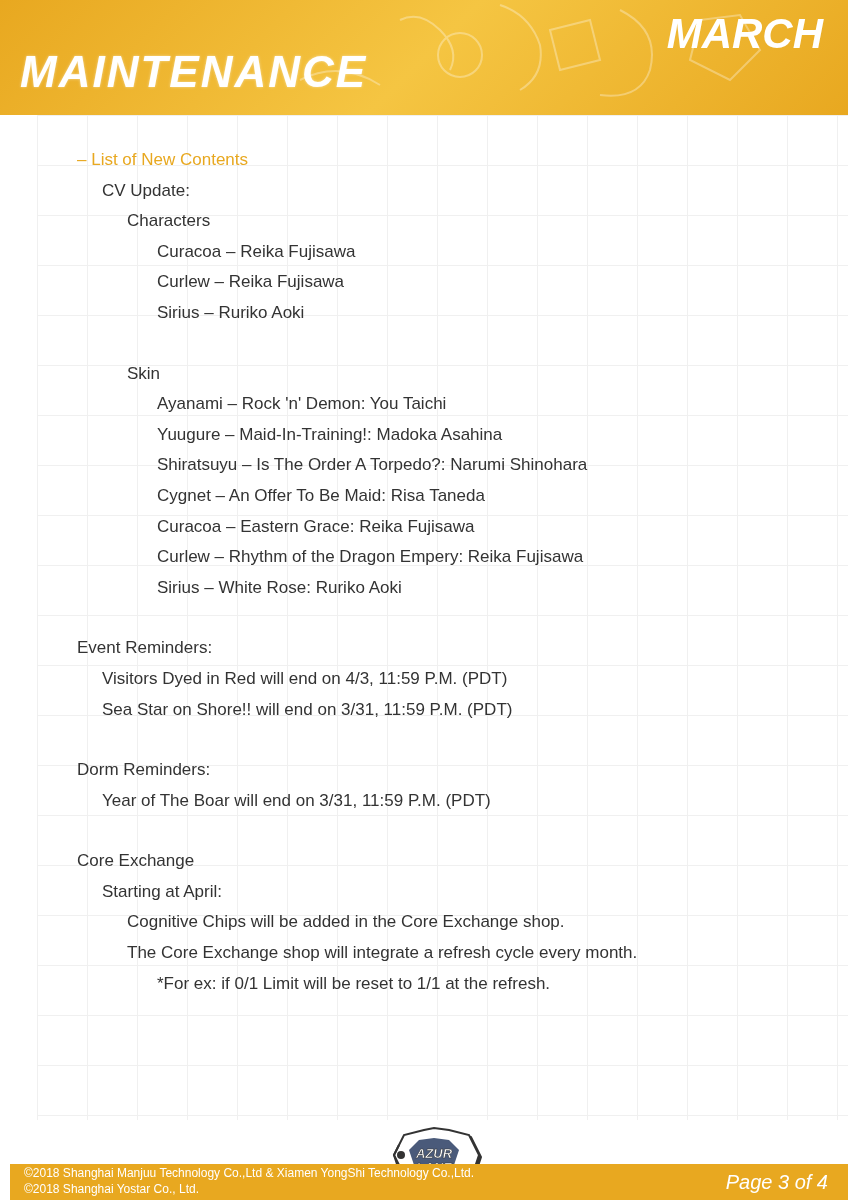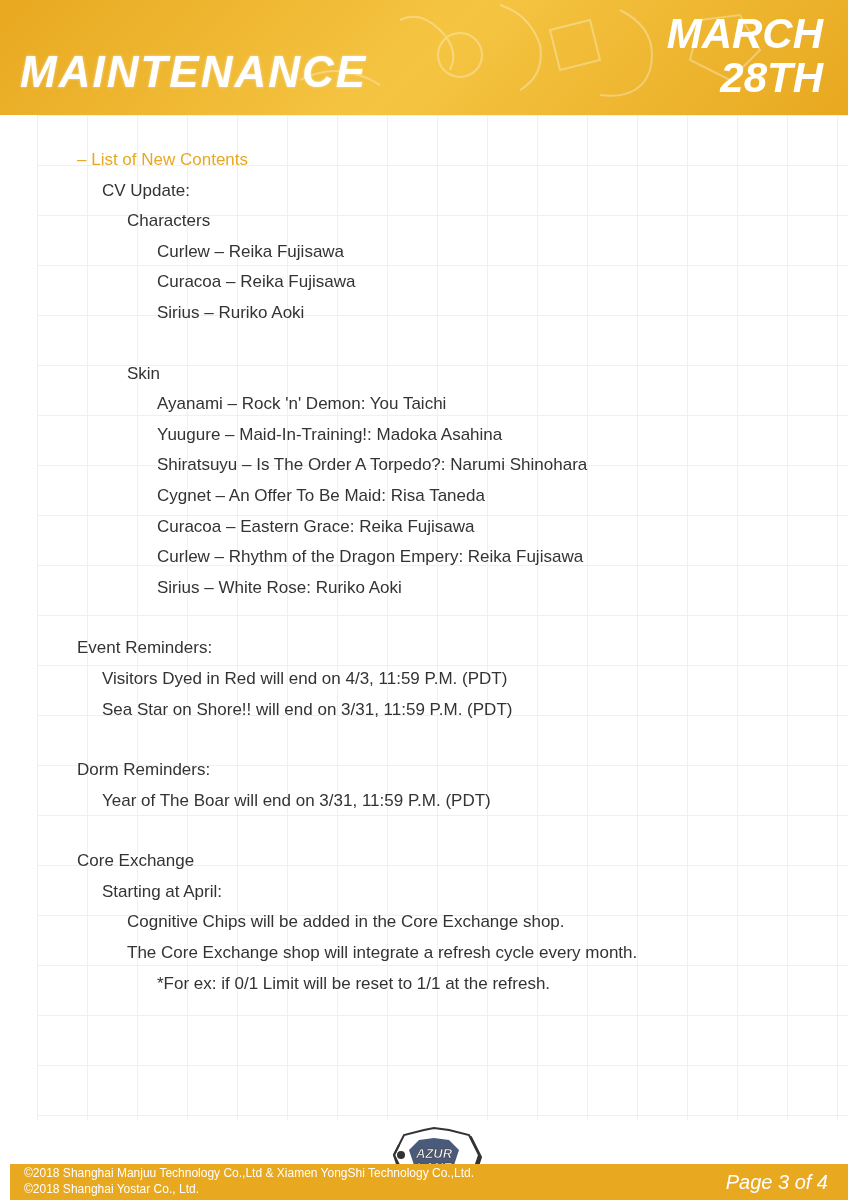--- a/index.html
+++ b/index.html
@@ -124,30 +124,29 @@
       <circle cx="460" cy="55" r="22"></circle>
       <path d="M550 30 L590 20 L600 60 L560 70 Z"></path>
       <path d="M300 80 Q340 60 380 85"></path>
       <path d="M620 10 Q660 30 650 70 Q640 100 600 95"></path>
       <path d="M700 20 L740 15 L760 50 L730 80 L690 60 Z"></path>
     </g>
   </svg>
   <div class="title">MAINTENANCE</div>
   <div class="date">
     <div>MARCH</div>
-    <div>28TH</div>
   </div>
 </div>
 
 <div class="content">
   <div class="section-title">– List of New Contents</div>
   <div class="indent-1">CV Update:</div>
   <div class="indent-2">Characters</div>
+  <div class="indent-3">Curacoa – Reika Fujisawa</div>
   <div class="indent-3">Curlew – Reika Fujisawa</div>
-  <div class="indent-3">Curacoa – Reika Fujisawa</div>
   <div class="indent-3">Sirius – Ruriko Aoki</div>
 
   <div class="spacer"></div>
 
   <div class="indent-2">Skin</div>
   <div class="indent-3">Ayanami – Rock 'n' Demon: You Taichi</div>
   <div class="indent-3">Yuugure – Maid-In-Training!: Madoka Asahina</div>
   <div class="indent-3">Shiratsuyu – Is The Order A Torpedo?: Narumi Shinohara</div>
   <div class="indent-3">Cygnet – An Offer To Be Maid: Risa Taneda</div>
   <div class="indent-3">Curacoa – Eastern Grace: Reika Fujisawa</div>

